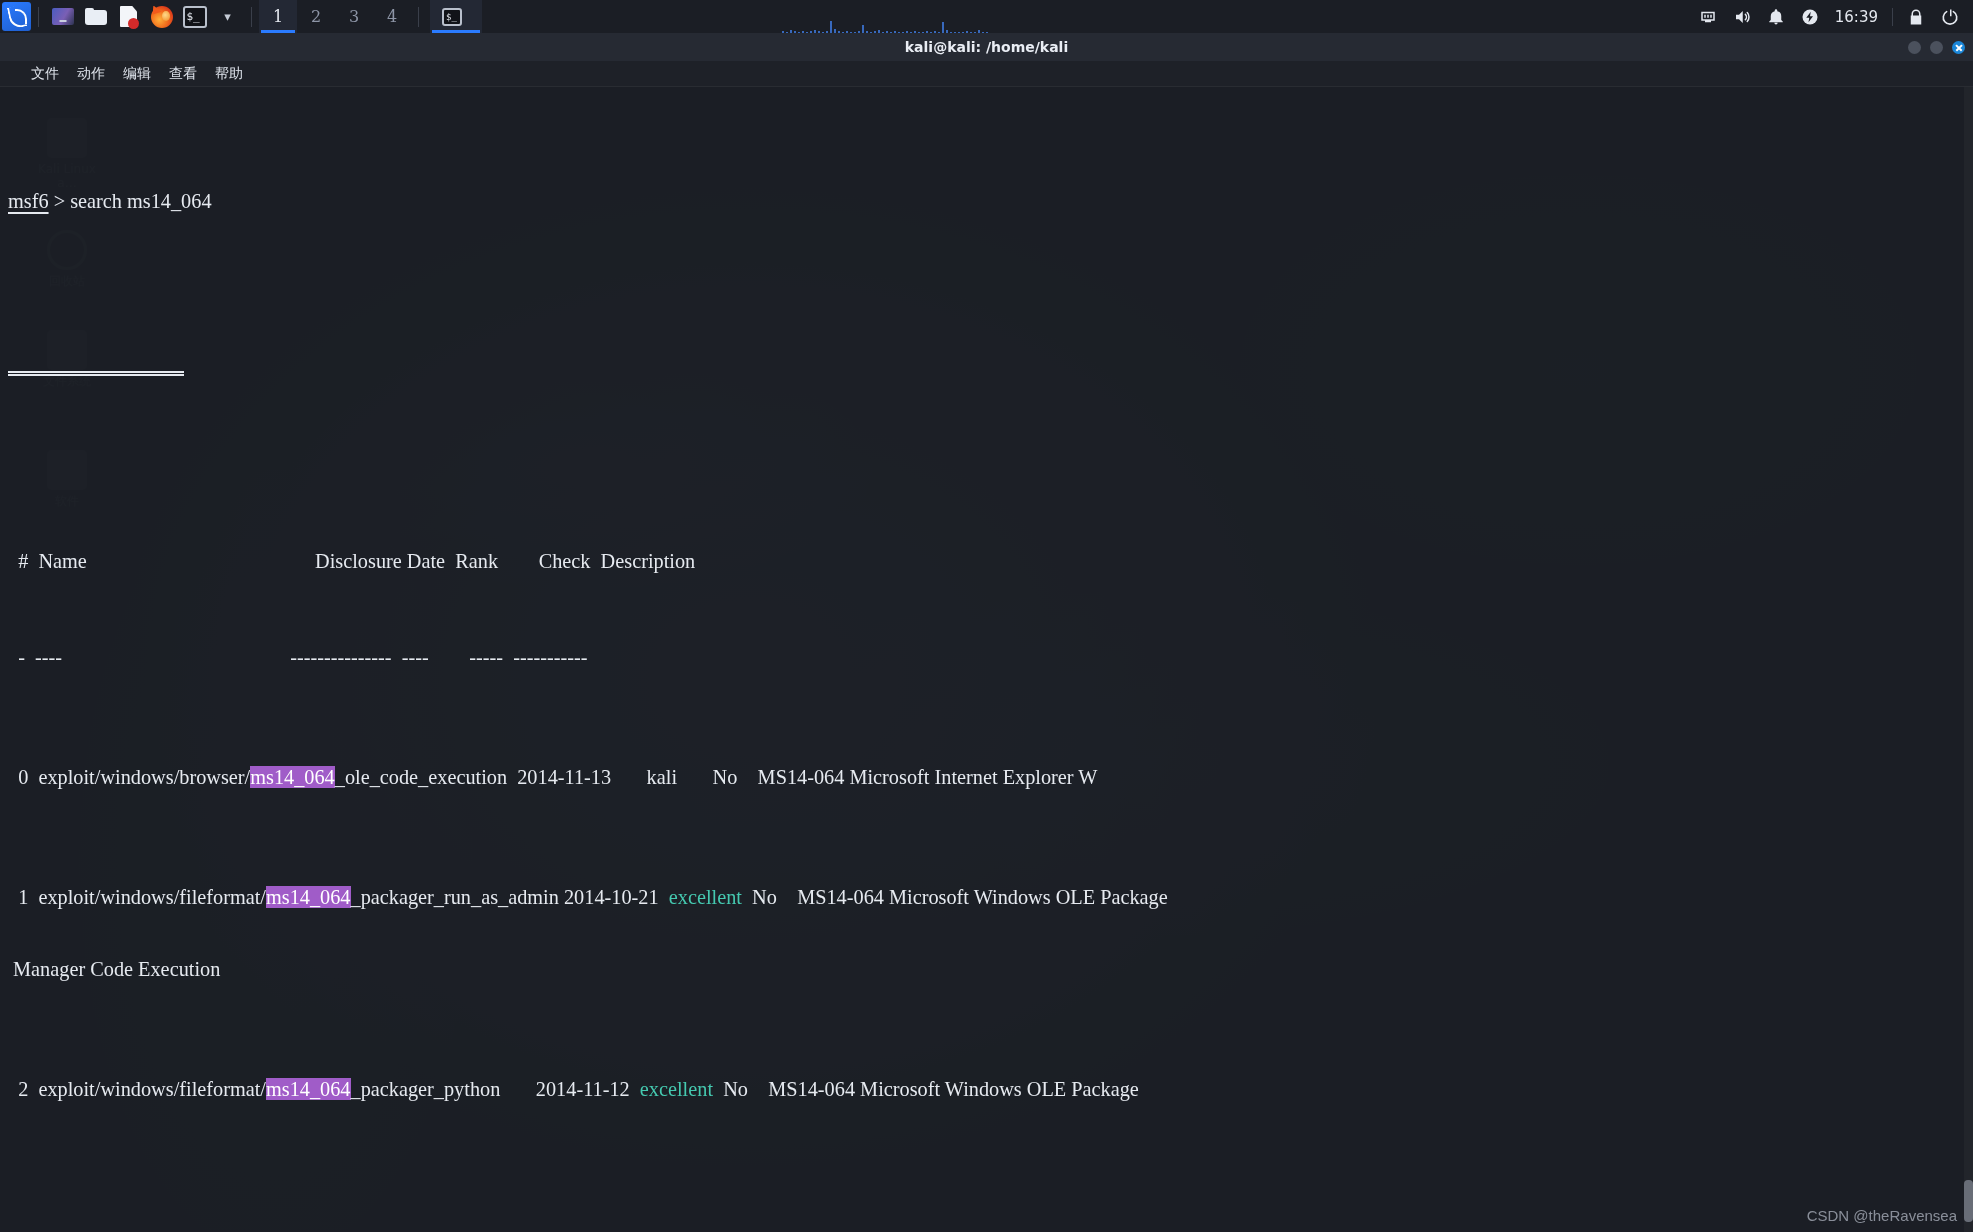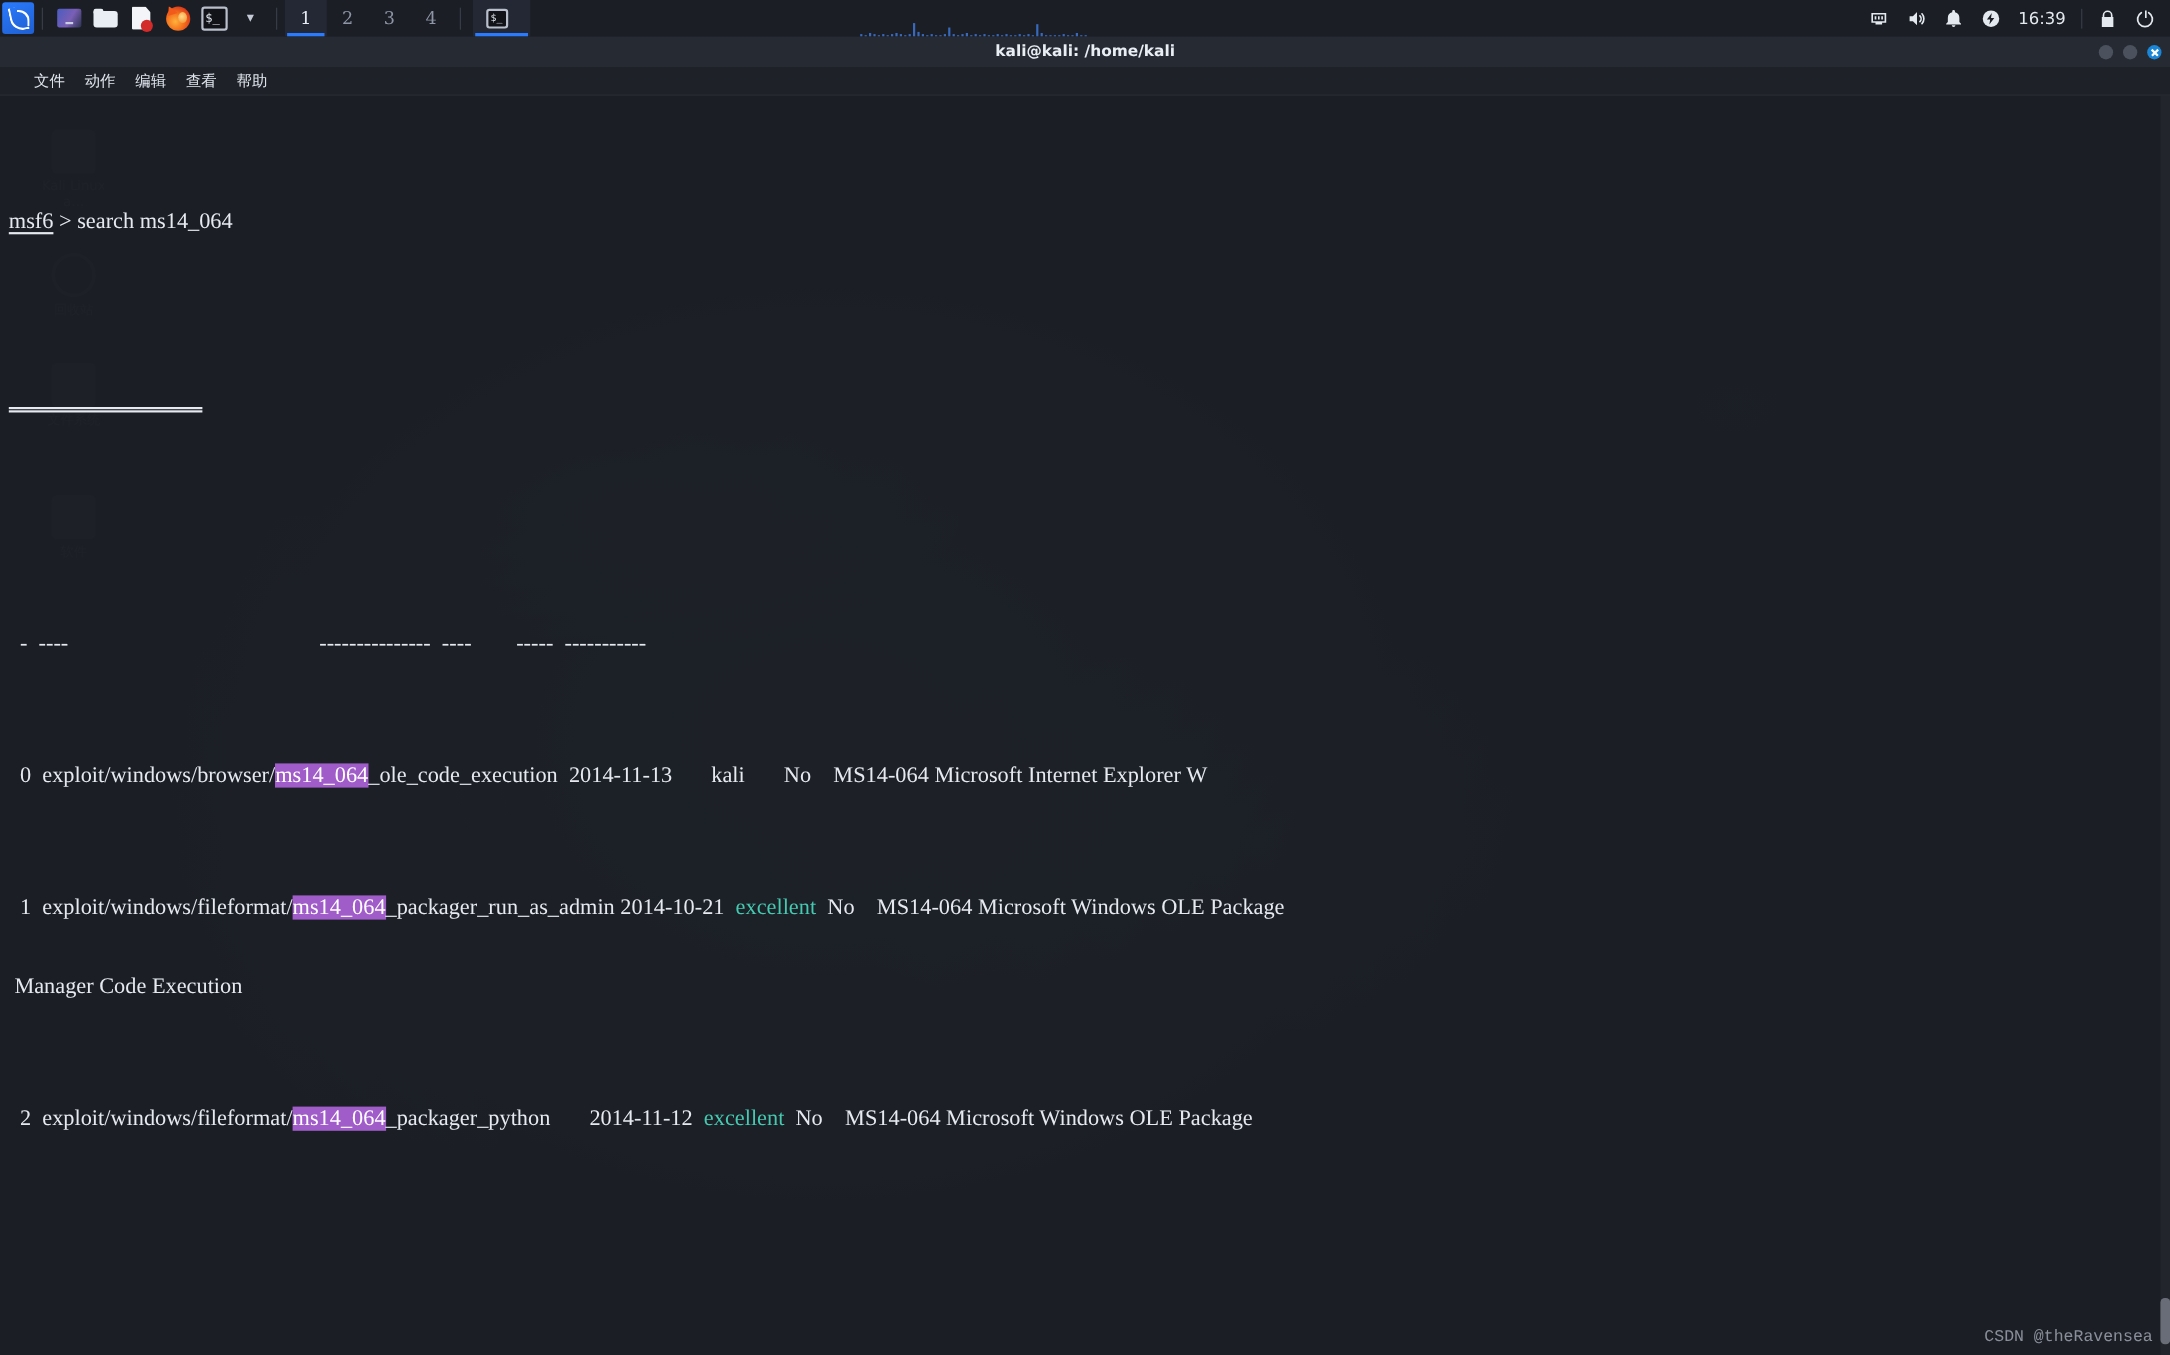--- a/index.html
+++ b/index.html
@@ -208,21 +208,21 @@
   .u   { text-decoration: underline; text-underline-offset: 4px; }
   .hl  { background: #a05cc8; color: #ffffff; }
   .cy  { color: #45c9b0; }
   .blank { display: block; height: 24px; }
   .rule { display: inline-block; border-bottom: 2px solid #e6eaf0; }
 
   
   #watermark {
     position: absolute; right: 16px; bottom: 8px;
     color: rgba(205,212,224,.62);
-    font-family: Liberation Mono, monospace;
+    font-family: Liberation Sans, sans-serif;
     font-size: 15px;
     z-index: 50;
   }
   #scrollbar {
     position: absolute; right: 0; top: 0; bottom: 0; width: 9px;
     background: rgba(255,255,255,.03);
   }
   #scrollthumb {
     position: absolute; right: 0; bottom: 10px; width: 9px; height: 42px;
     background: rgba(190,198,212,.45); border-radius: 4px;
@@ -406,20 +406,21 @@
   <div id="screen">
 
     
     <span class="ln"><span class="u">msf6</span><span> &gt; </span><span>search ms14_064</span></span>
 
     <span class="blank"></span>
     <span class="ln"><span class="rule" style="width:176px; border-bottom-style:double; border-bottom-width:5px;"></span></span>
     <span class="blank"></span>
 
     
+    <span class="ln"><span>  #</span><span>  Name</span><span style="display:inline-block;width:0"></span><span>                                             </span><span>Disclosure Date</span><span>  </span><span>Rank</span><span>        </span><span>Check</span><span>  </span><span>Description</span></span>
 
     <span class="ln"><span>  -</span><span>  ----</span><span>                                             </span><span>---------------</span><span>  </span><span>----</span><span>        </span><span>-----</span><span>  </span><span>-----------</span></span>
 
     
     <span class="ln"><span>  0</span><span>  exploit/windows/browser/</span><span class="hl">ms14_064</span><span>_ole_code_execution</span><span>  </span><span>2014-11-13</span><span>       </span><span>kali</span><span>       </span><span>No</span><span>    </span><span>MS14-064 Microsoft Internet Explorer W</span></span>
 
     
     <span class="ln"><span>  1</span><span>  exploit/windows/fileformat/</span><span class="hl">ms14_064</span><span>_packager_run_as_admin</span><span> </span><span>2014-10-21</span><span>  </span><span class="cy">excellent</span><span>  </span><span>No</span><span>    </span><span>MS14-064 Microsoft Windows OLE Package</span></span>
     <span class="ln"> Manager Code Execution</span>
 

